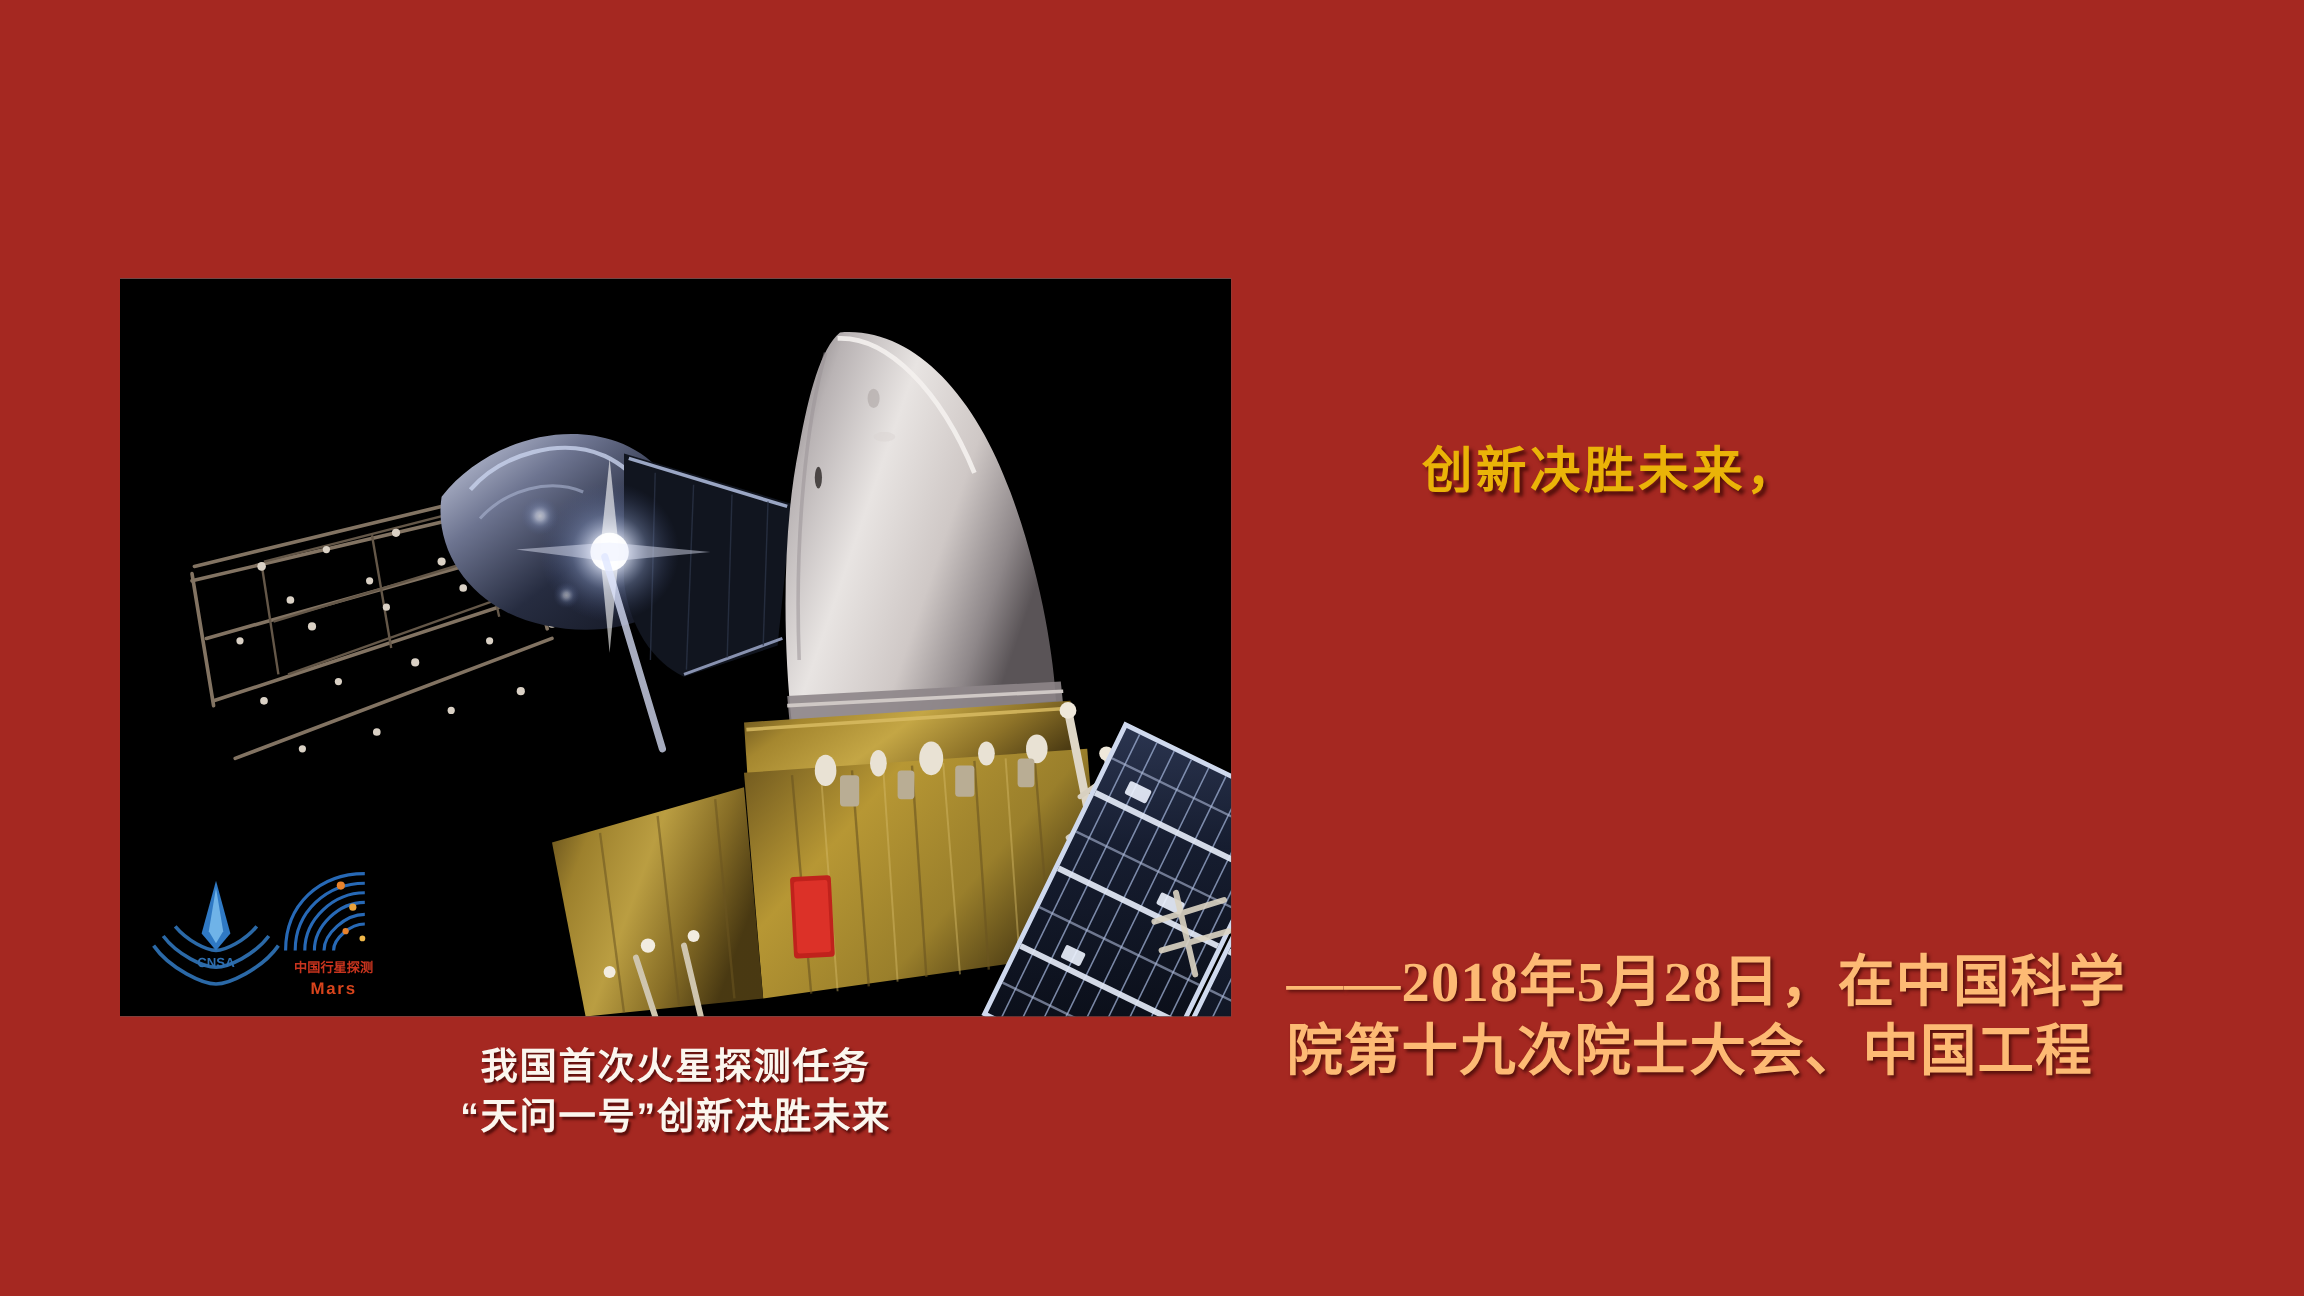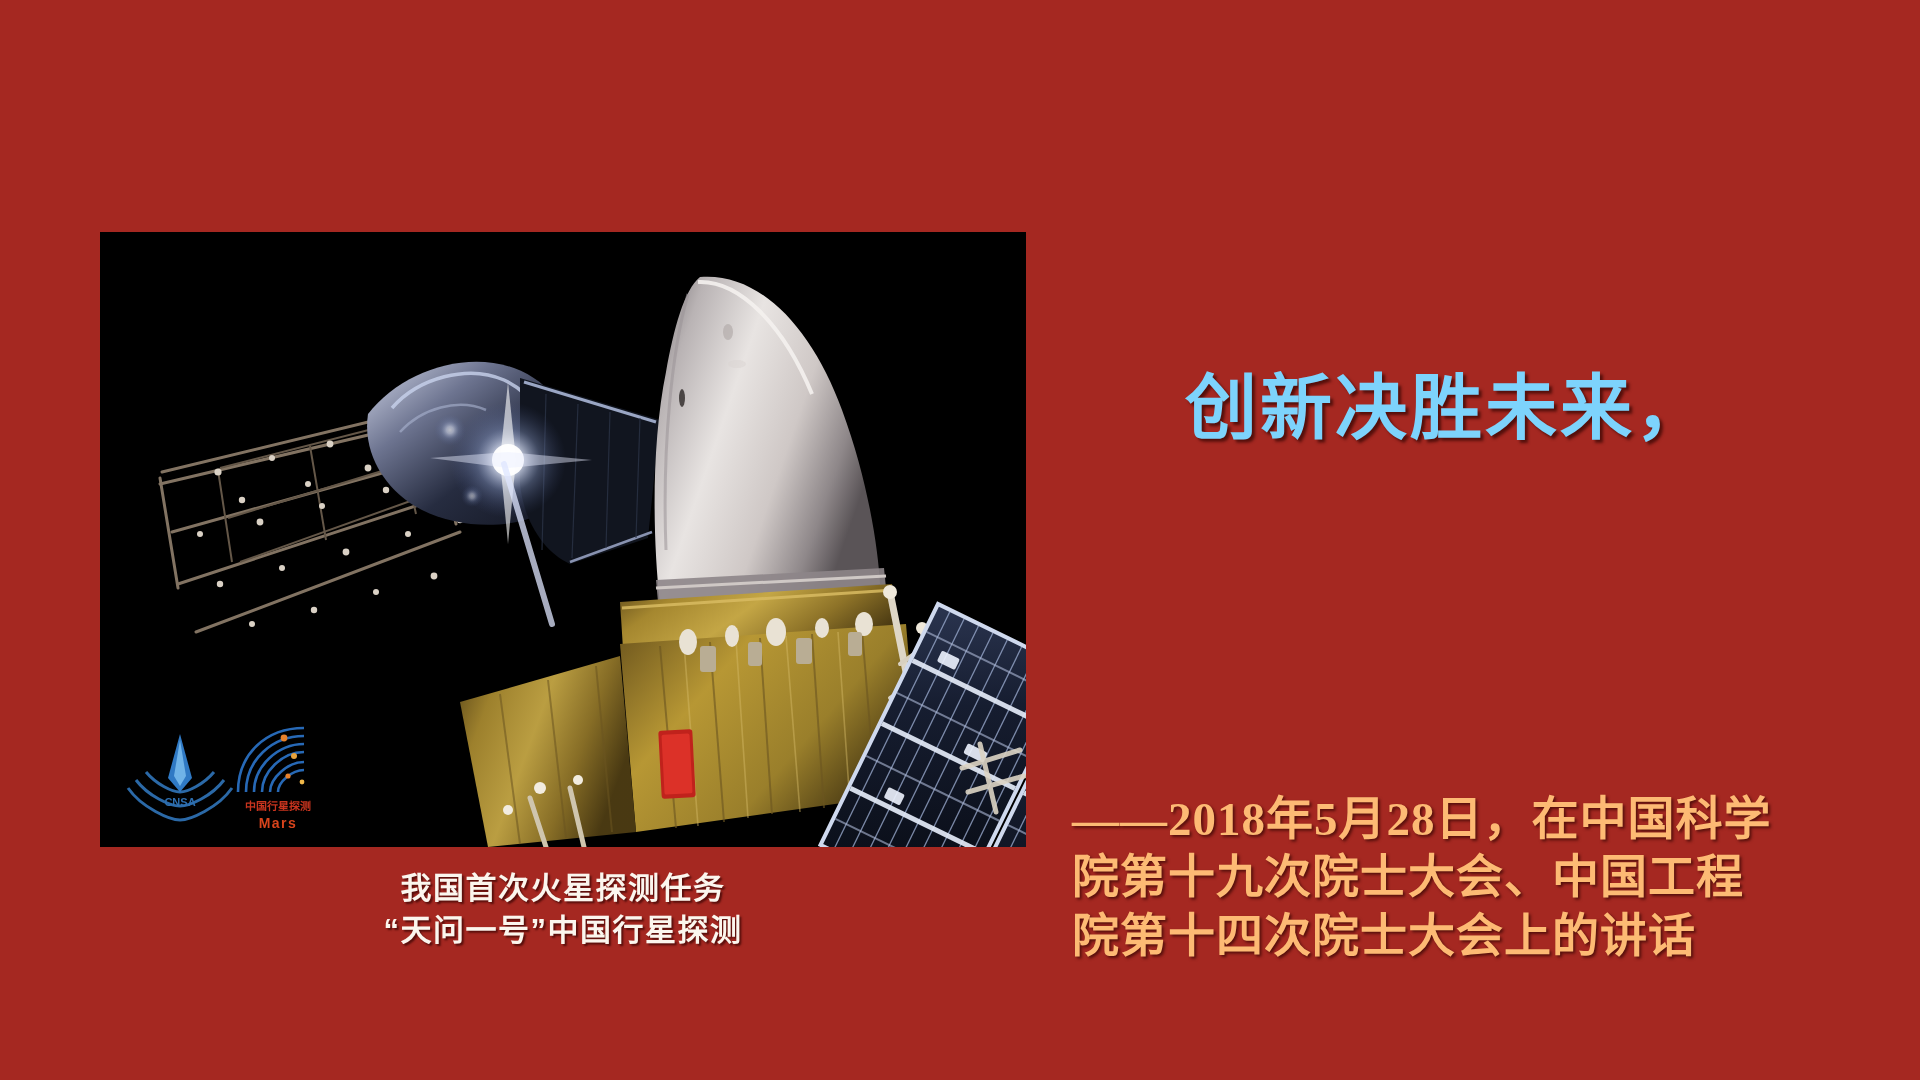--- a/index.html
+++ b/index.html
@@ -44,23 +44,23 @@
   }
 
   
   #quote {
     position:absolute;
     left:1185px; top:372px;
     width:640px;
   }
   .quote-line {
     display:block;
-    font-size:72px;
+    font-size:42px;
     font-weight:700;
-    color:#7dd3fc;
+    color:#eab308;
     letter-spacing:3px;
     line-height:1.0;
     text-shadow:3px 3px 3px rgba(52,5,3,.72);
   }
   .quote-line + .quote-line { margin-top:78px; }
 
   
   #attribution {
     position:absolute;
     left:1072px; top:790px;
@@ -396,26 +396,25 @@
             <text x="46" y="86" font-family="'Liberation Sans',sans-serif" font-size="11" font-weight="700" fill="#c8341e" text-anchor="middle">中国行星探测</text>
             <text x="46" y="104" font-family="'Liberation Sans',sans-serif" font-size="14" font-weight="700" fill="#d8441c" letter-spacing="1.5" text-anchor="middle">Mars</text>
           </g>
         </g>
       </g>
     </svg>
   </div>
 
   <div id="caption">
     <span class="caption-line">我国首次火星探测任务</span>
-    <span class="caption-line">“天问一号”中国行星探测</span>
+    <span class="caption-line">“天问一号”创新决胜未来</span>
   </div>
 
   <div id="quote">
     <span class="quote-line">创新决胜未来，</span>
   </div>
 
   <div id="attribution">
     <span class="attr-line">——2018年5月28日，在中国科学</span>
     <span class="attr-line">院第十九次院士大会、中国工程</span>
-    <span class="attr-line">院第十四次院士大会上的讲话</span>
   </div>
 
 </div>
 
 </body></html>

